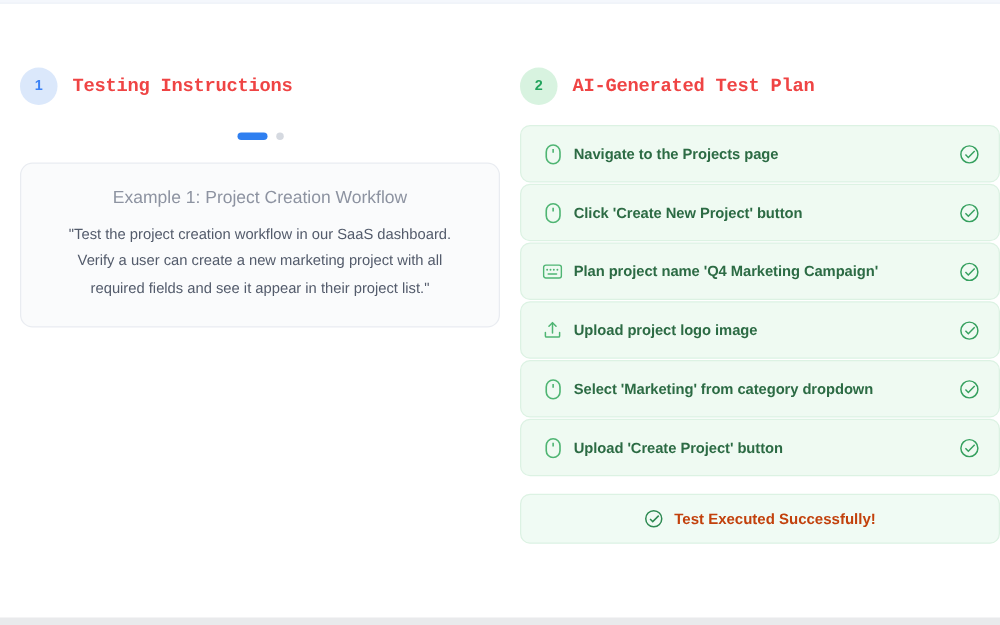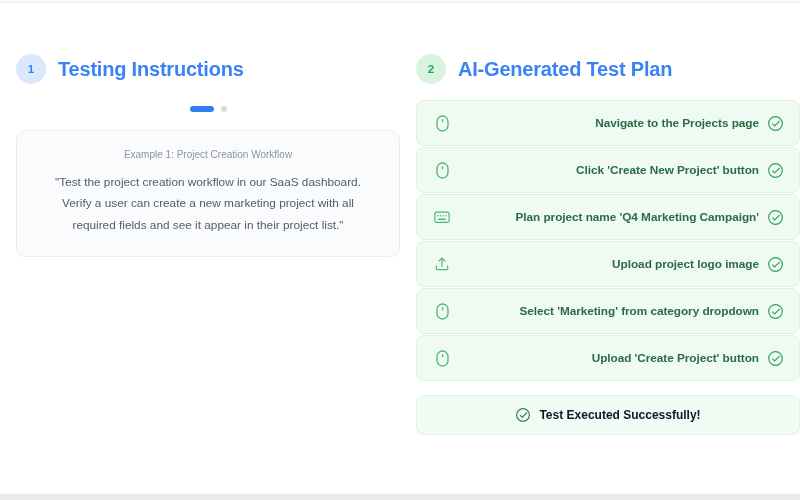--- a/index.html
+++ b/index.html
@@ -80,24 +80,25 @@
     align-items: center;
     justify-content: center;
     font-size: 11.5px;
     font-weight: 700;
     flex: 0 0 30px;
   }
   .step-badge.blue { background: #dbe8fb; color: #3b82f6; }
   .step-badge.green { background: #d8f3e0; color: #22a45d; }
 
   .section-title {
-    font-size: 20px;
+    font-size: 15px;
     font-weight: 700;
-    color: #3b82f6;
+    color: #ef4444;
     letter-spacing: -0.2px;
+    font-family: Liberation Mono, monospace;
   }
 
   
   .pager {
     display: flex;
     align-items: center;
     justify-content: center;
     gap: 7px;
     margin-top: 18px;
     height: 10px;
@@ -118,21 +119,21 @@
   
   .example-card {
     margin-top: 16px;
     background: #fafbfc;
     border: 1px solid #e9ecf1;
     border-radius: 10px;
     padding: 18px 22px 20px 22px;
     text-align: center;
   }
   .example-title {
-    font-size: 10px;
+    font-size: 14px;
     color: #8d93a1;
     font-weight: 400;
     margin-bottom: 12px;
   }
   .example-body {
     font-size: 11.8px;
     line-height: 1.82;
     color: #535b6b;
   }
 
@@ -160,21 +161,21 @@
     height: 22px;
     flex: 0 0 22px;
     display: flex;
     align-items: center;
     justify-content: center;
     color: #4fb573;
   }
 
   .row-text {
     flex: 1 1 auto;
-    text-align: right;
+    text-align: left;
     font-size: 11.8px;
     font-weight: 600;
     color: #2c6b44;
     padding: 0 6px;
     letter-spacing: -0.05px;
   }
 
   .row-check {
     width: 20px;
     height: 20px;
@@ -193,21 +194,21 @@
     border: 1px solid #dcf2e3;
     border-radius: 8px;
     display: flex;
     align-items: center;
     justify-content: center;
     gap: 8px;
   }
   .success-text {
     font-size: 12px;
     font-weight: 700;
-    color: #0f172a;
+    color: #c2410c;
   }
   .success-icon {
     width: 16px;
     height: 16px;
     color: #2e8a52;
     display: flex;
     align-items: center;
     justify-content: center;
   }
 

